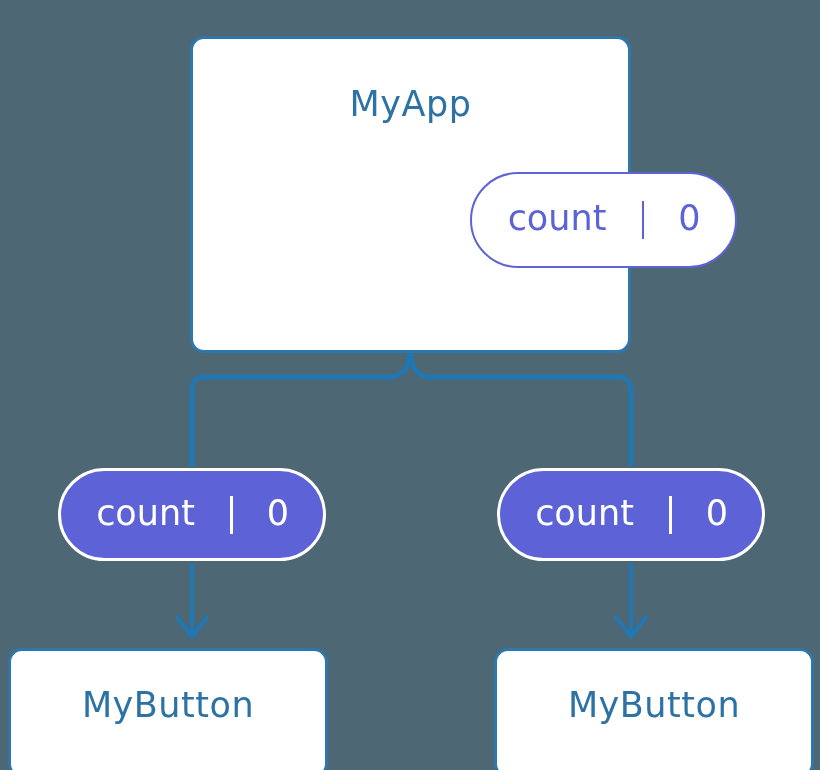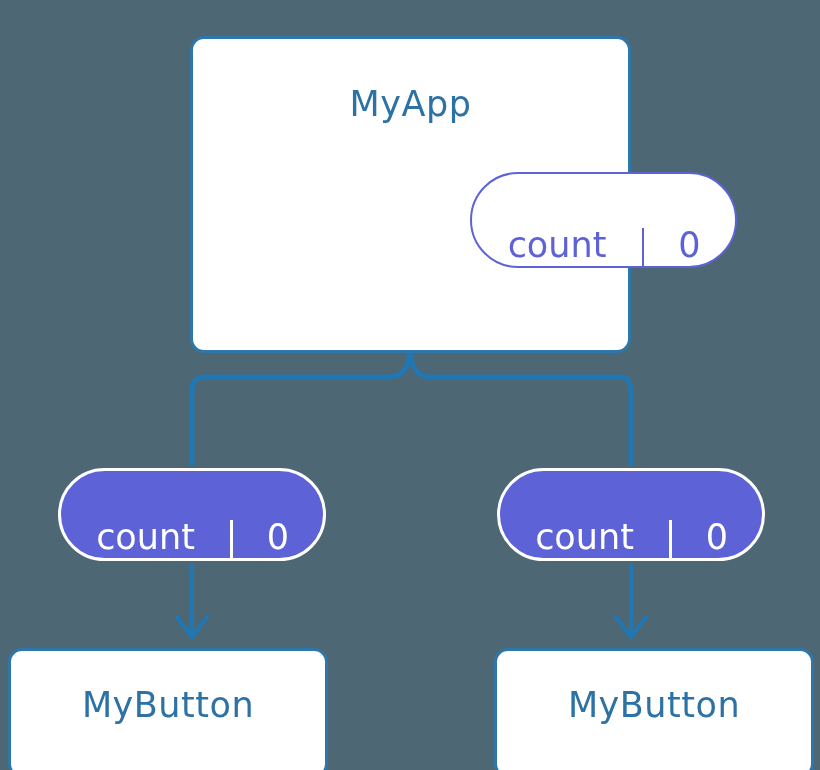--- a/index.html
+++ b/index.html
@@ -72,21 +72,21 @@
   #left-button-component .component-title,
   #right-button-component .component-title {
     margin-top: 0;
     margin-bottom: 16px;
   }
 
   
   .state-capsule {
     position: absolute;
     display: flex;
-    align-items: flex-end;
+    align-items: center;
     box-sizing: border-box;
     border-radius: 999px;
     overflow: hidden;
     user-select: none;
   }
   .capsule-key,
   .capsule-value {
     display: flex;
     align-items: center;
     justify-content: center;

